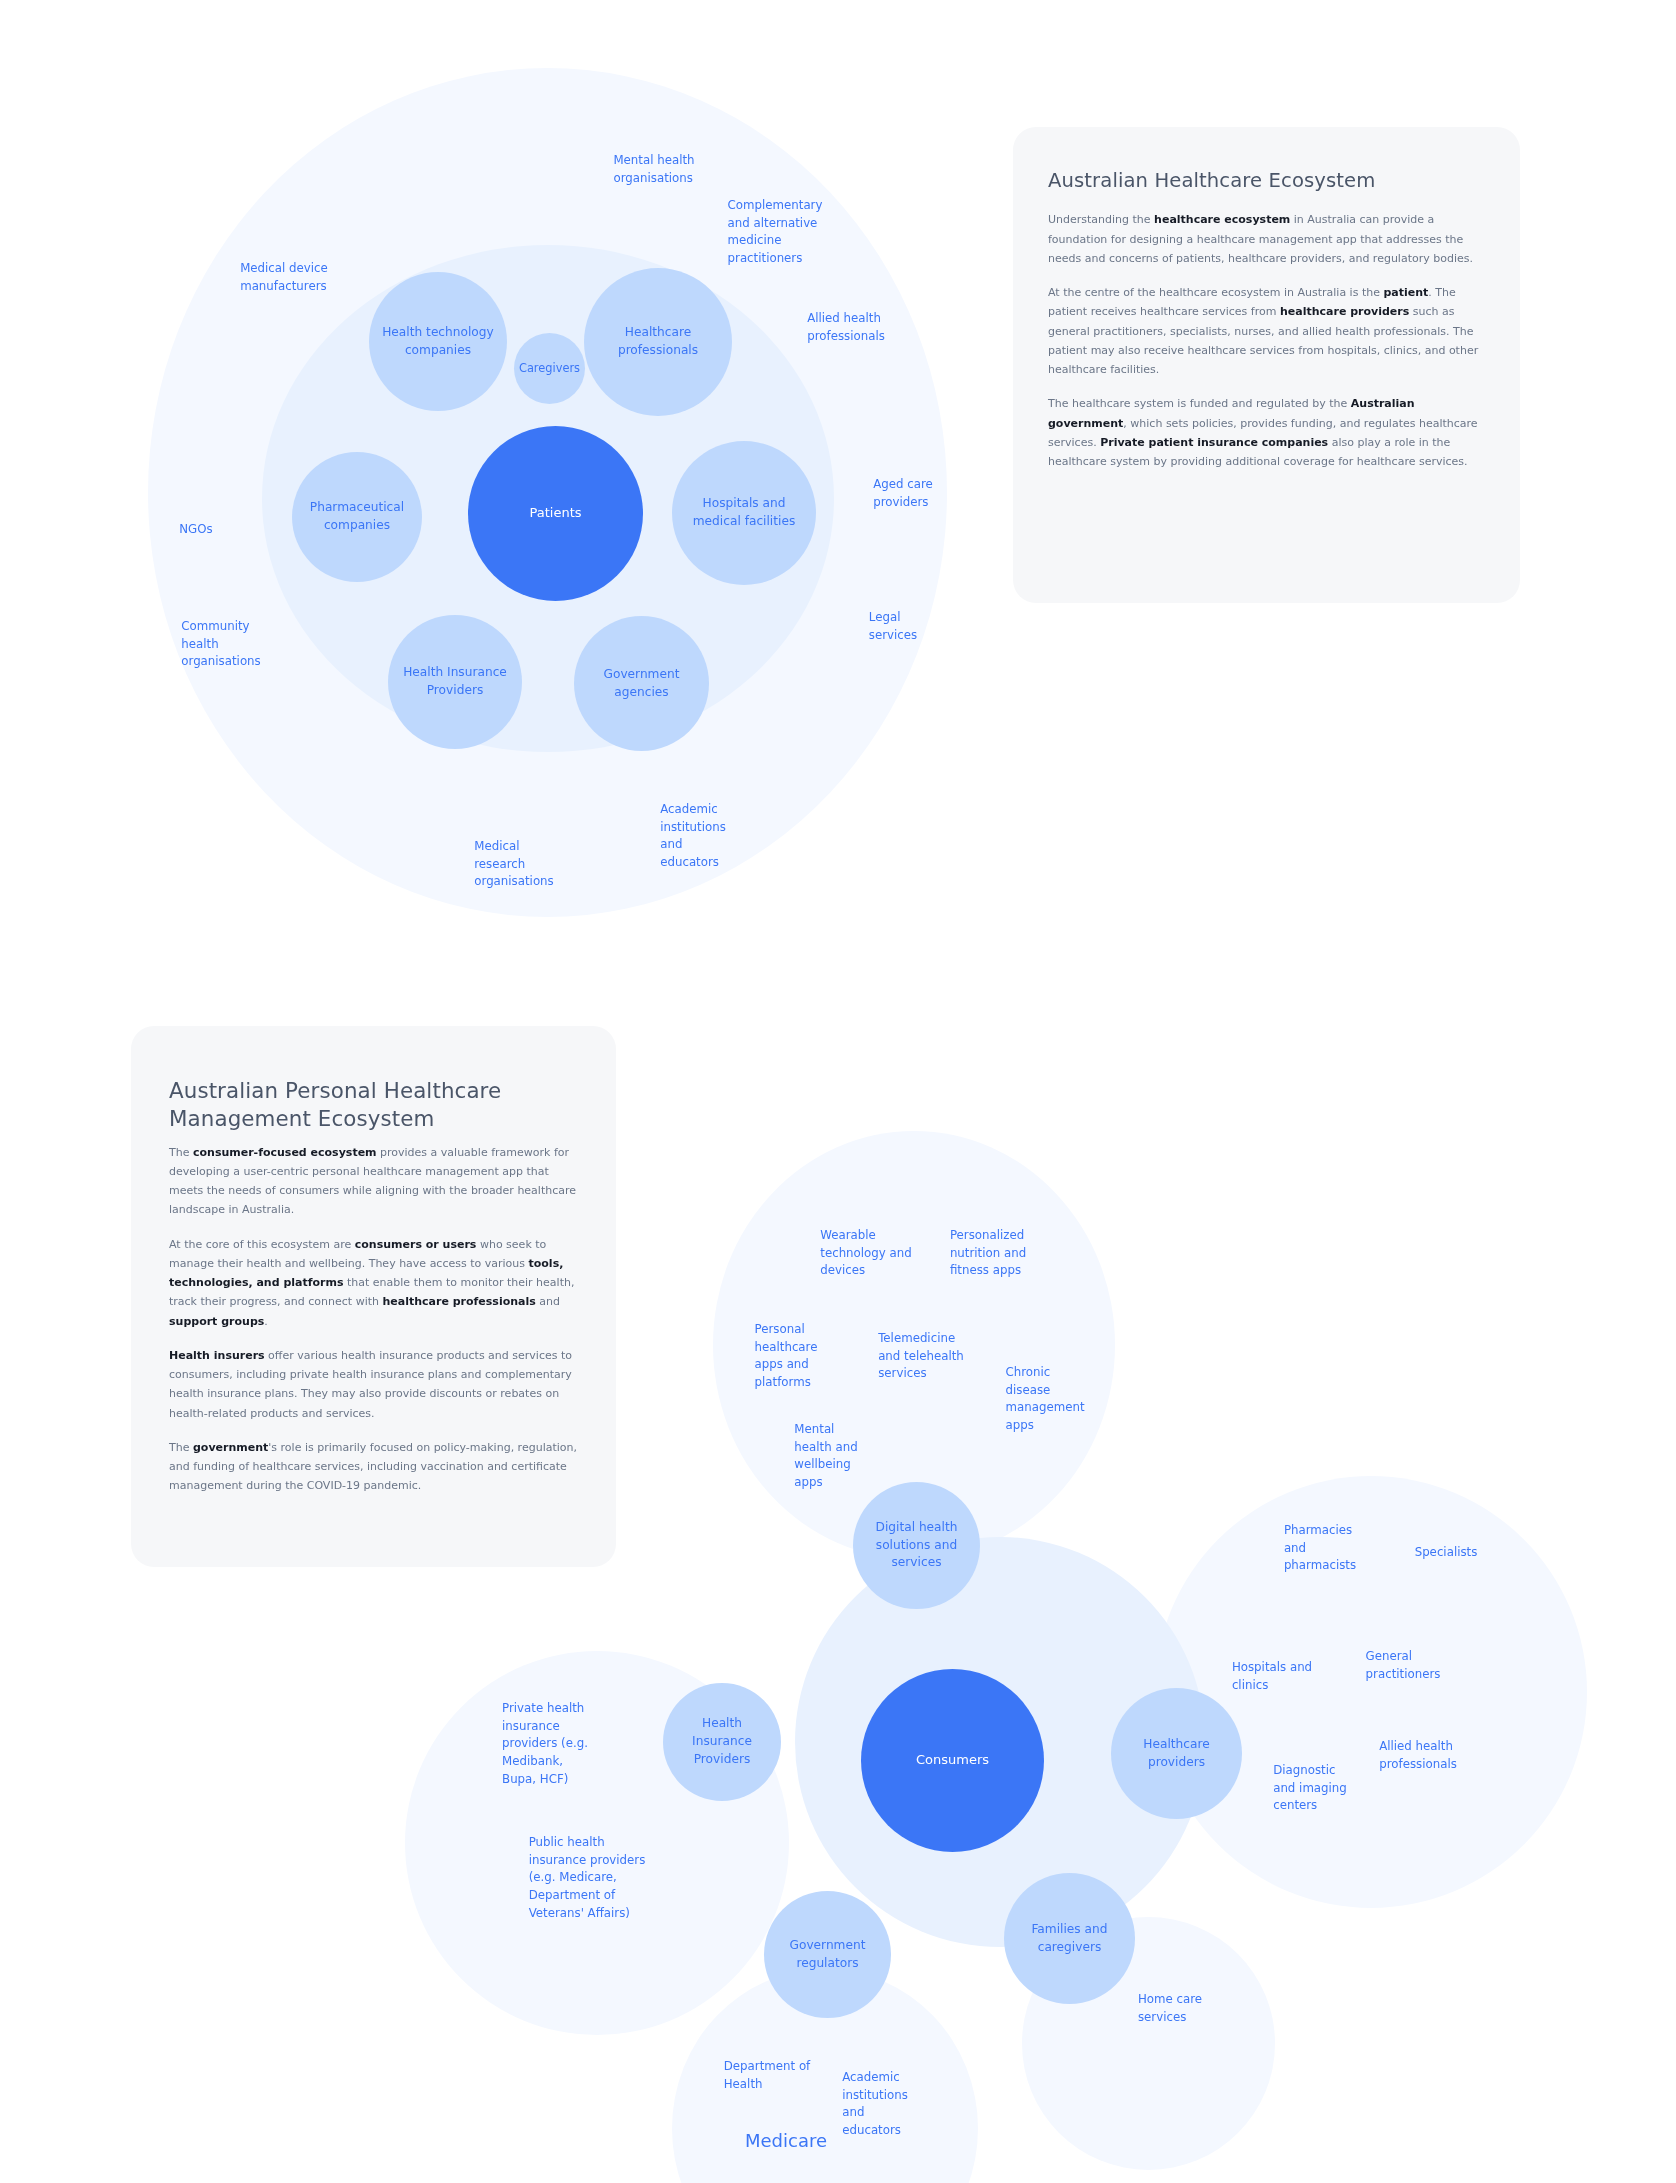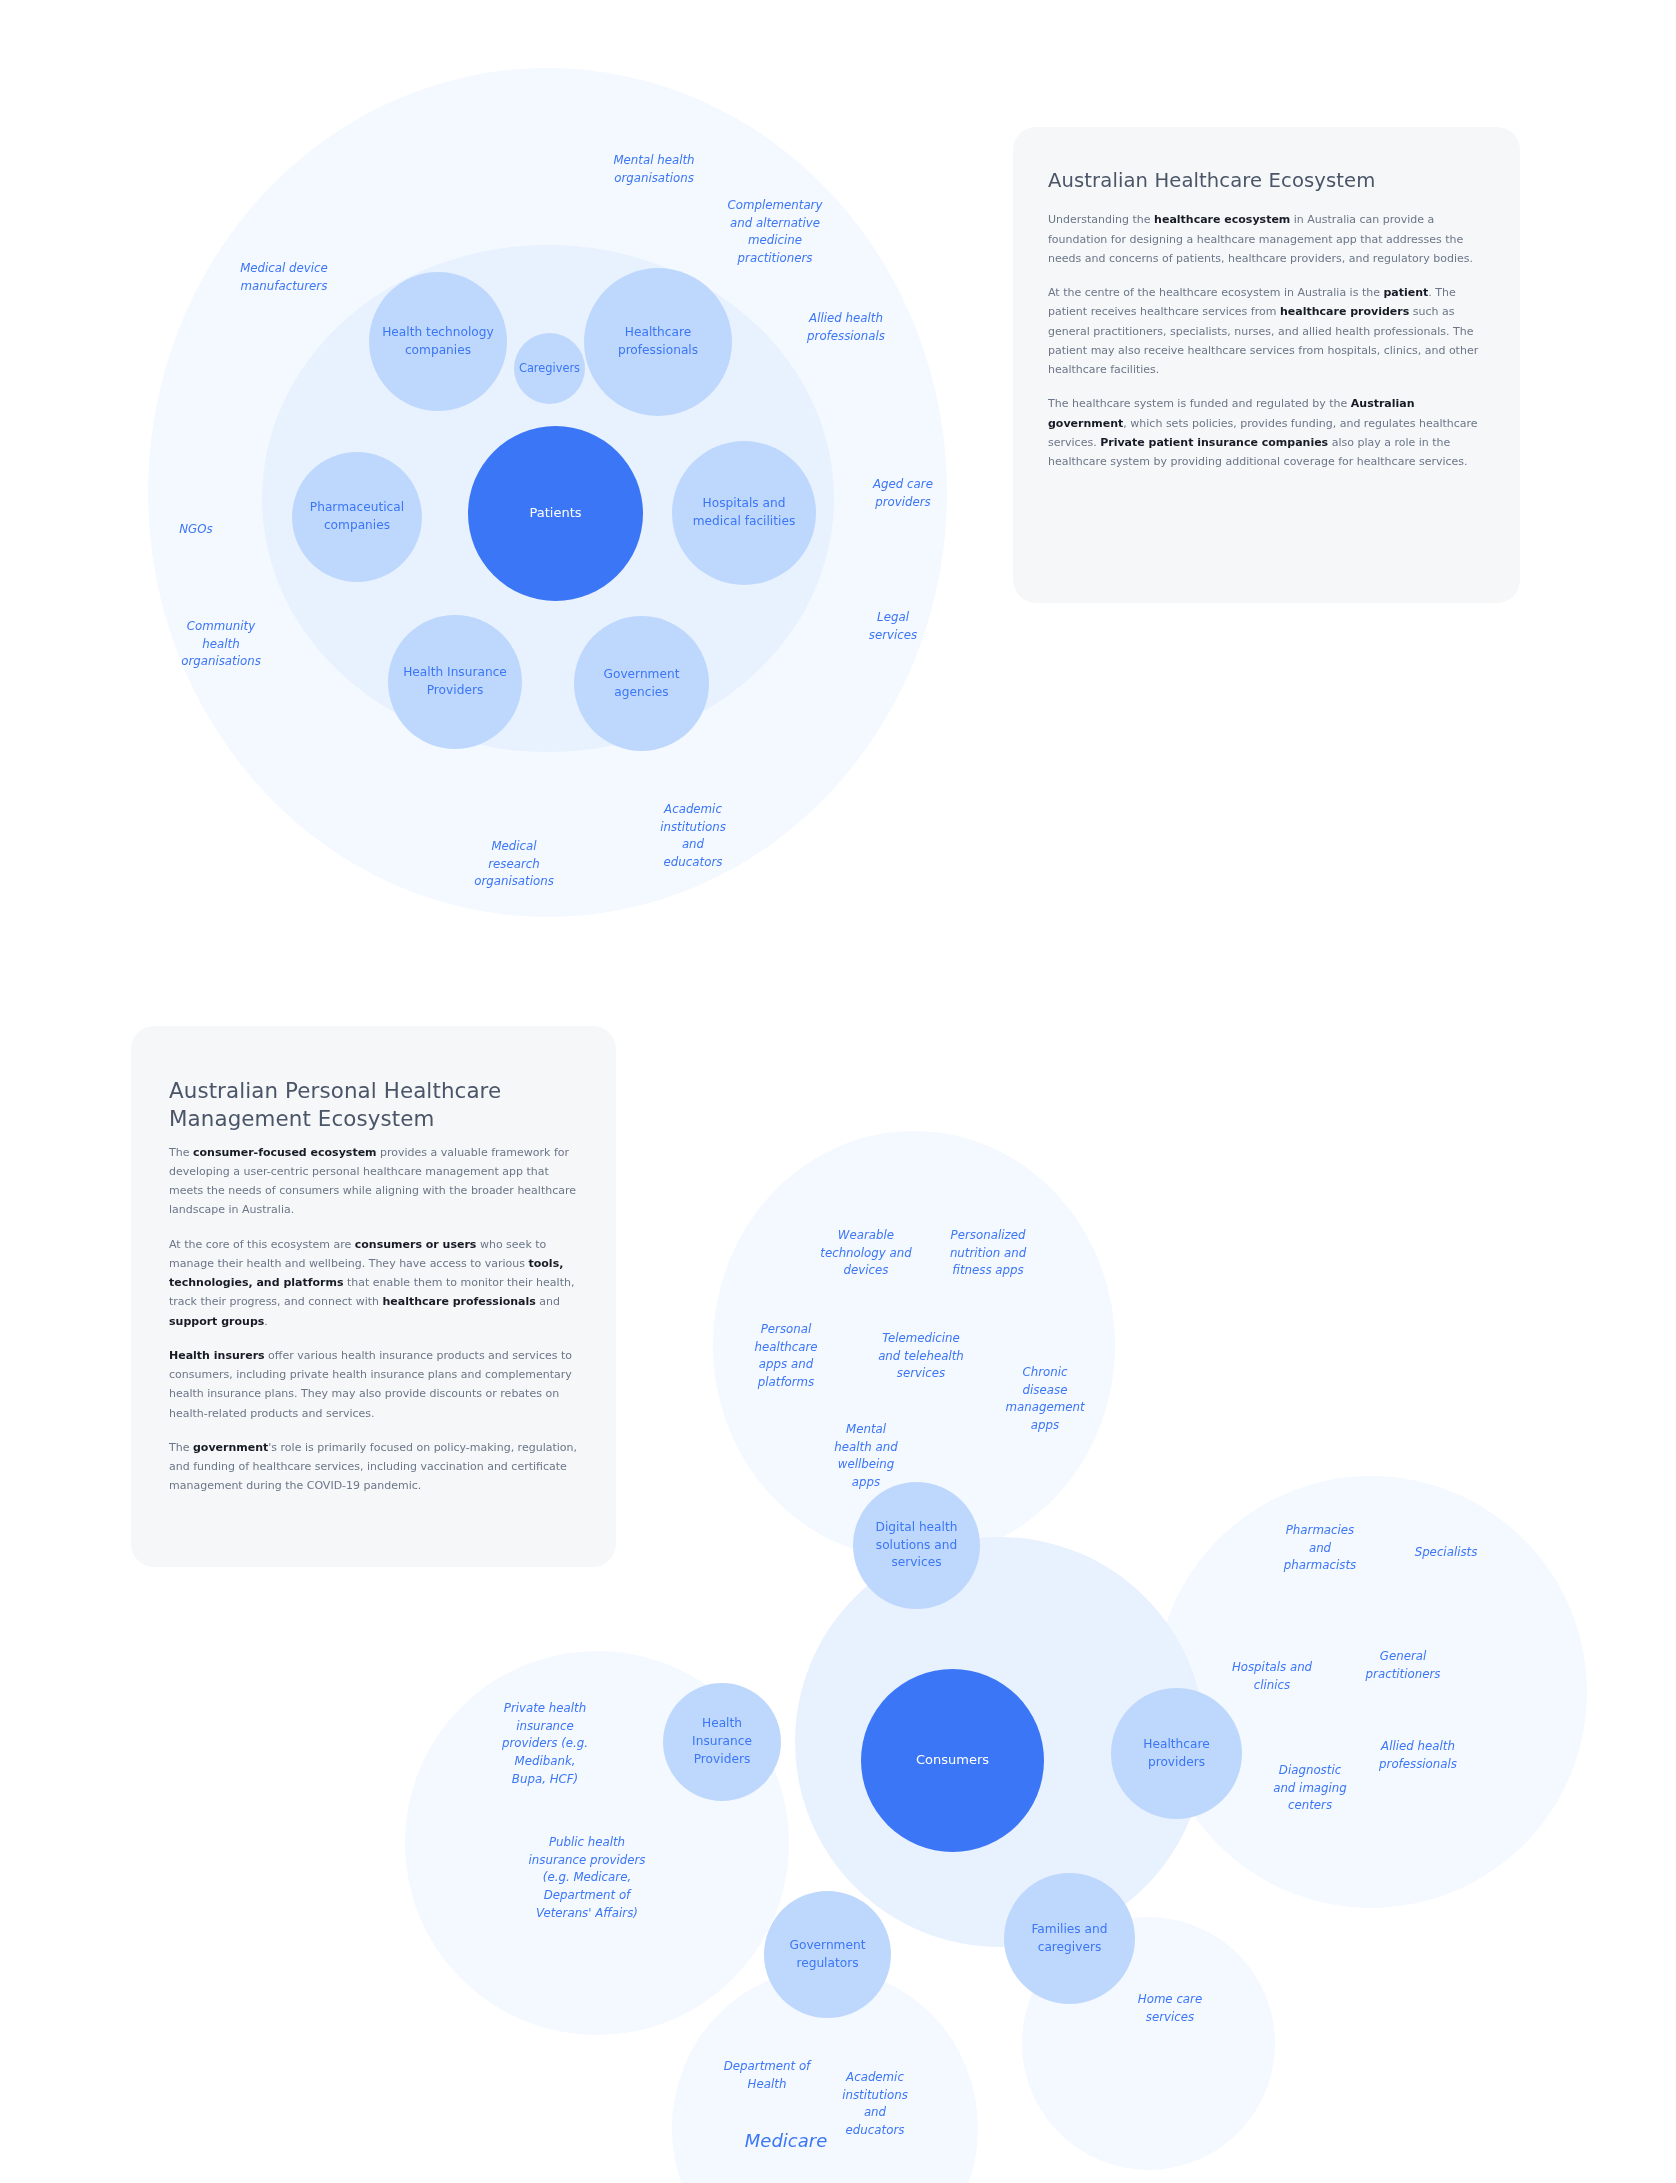--- a/index.html
+++ b/index.html
@@ -30,26 +30,24 @@
     line-height:1.45;
     box-sizing:border-box;
     padding:2.6px;
   }
   .node.hub{
     background:#3b76f6;color:#ffffff;
   }
   .flabel{
     position:absolute;
     color:#3b76f6;
-    text-align:center;
     line-height:1.5;
     transform:translate(-50%,-50%);
     white-space:pre-line;
     box-sizing:border-box;
-    font-style:italic;
   }
 
   
   .card{
     position:absolute;
     background:#f6f7f9;
     border-radius:23px;
     box-sizing:border-box;
   }
   .card h2{
@@ -214,21 +212,21 @@
 healthcare
 apps and
 platforms</div>
     <div class="flabel" style="left:921px;top:1357px;font-size:11.8px;">Telemedicine
 and telehealth
 services</div>
     <div class="flabel" style="left:1045px;top:1399px;font-size:11.8px;">Chronic
 disease
 management
 apps</div>
-    <div class="flabel" style="left:826px;top:1456px;font-size:11.8px;margin-left:40px;">Mental
+    <div class="flabel" style="left:826px;top:1456px;font-size:11.8px;">Mental
 health and
 wellbeing
 apps</div>
 
     <div class="flabel" style="left:1320px;top:1549px;font-size:11.8px;">Pharmacies
 and
 pharmacists</div>
     <div class="flabel" style="left:1446px;top:1553px;font-size:11.8px;">Specialists</div>
     <div class="flabel" style="left:1272px;top:1677px;font-size:11.8px;">Hospitals and
 clinics</div>

